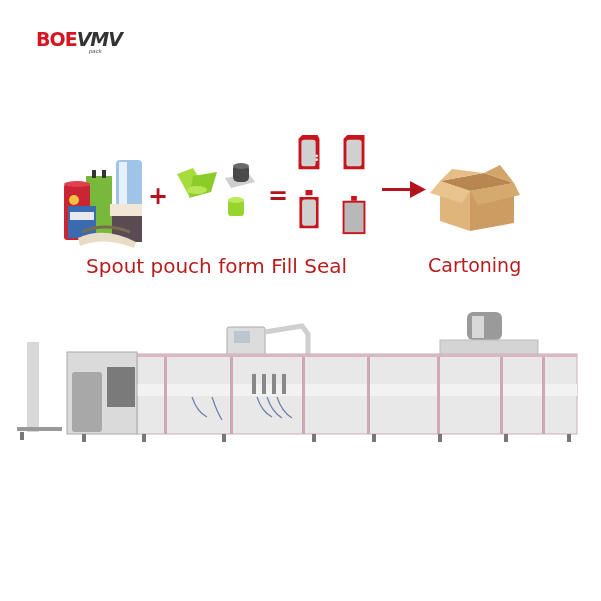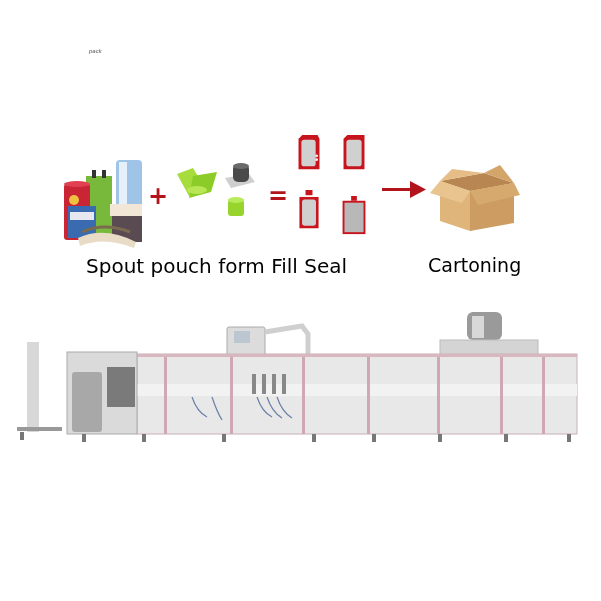--- a/index.html
+++ b/index.html
@@ -3,34 +3,35 @@
 <meta charset="utf-8">
 <style>
   html, body { margin:0; padding:0; background:#ffffff; }
   body { width:601px; height:601px; position:relative; overflow:hidden; font-family:"Liberation Sans", sans-serif; }
   .abs { position:absolute; }
   .logo { left:36px; top:28px; width:80px; height:30px; }
   .logo-text { position:absolute; left:0; top:0; font-weight:bold; font-size:19px; letter-spacing:-1px; font-family:"DejaVu Sans", sans-serif; }
   .logo-red { color:#d7141f; }
   .logo-dark { color:#333333; font-style:italic; }
   .logo-sub { position:absolute; left:53px; top:20px; font-size:6px; color:#555; font-style:italic; }
-  .caption { color:#000000; font-family:"DejaVu Sans", sans-serif; white-space:nowrap; }
+  .caption { color:#b91c1c; font-family:"DejaVu Sans", sans-serif; white-space:nowrap; }
   .cap-main { left:86px; top:254px; font-size:20px; }
   .cap-cart { left:428px; top:254px; font-size:19px; }
   .op { color:#b3141c; font-weight:bold; font-family:"DejaVu Sans", sans-serif; }
   .op-plus { left:148px; top:182px; font-size:24px; }
   .op-eq { left:268px; top:182px; font-size:24px; }
   .arrow { left:382px; top:180px; width:45px; height:20px; }
   .pouch { width:26px; height:40px; }
   svg { display:block; }
 </style>
 </head>
 <body>
 
 <div class="abs logo">
+  <span class="logo-text"><span class="logo-red">BOE</span><span class="logo-dark">VMV</span></span>
   <span class="logo-sub">pack</span>
 </div>
 
 <div class="abs" style="left:64px;top:140px;width:82px;height:108px;">
   <svg width="82" height="108" viewBox="0 0 82 108">
     <rect x="52" y="20" width="26" height="82" rx="4" fill="#9fc4e8"></rect>
     <rect x="55" y="22" width="8" height="78" fill="#e6f0fa"></rect>
     <rect x="22" y="36" width="26" height="58" fill="#78b83a"></rect>
     <rect x="28" y="30" width="4" height="8" fill="#333"></rect>
     <rect x="38" y="30" width="4" height="8" fill="#333"></rect>

